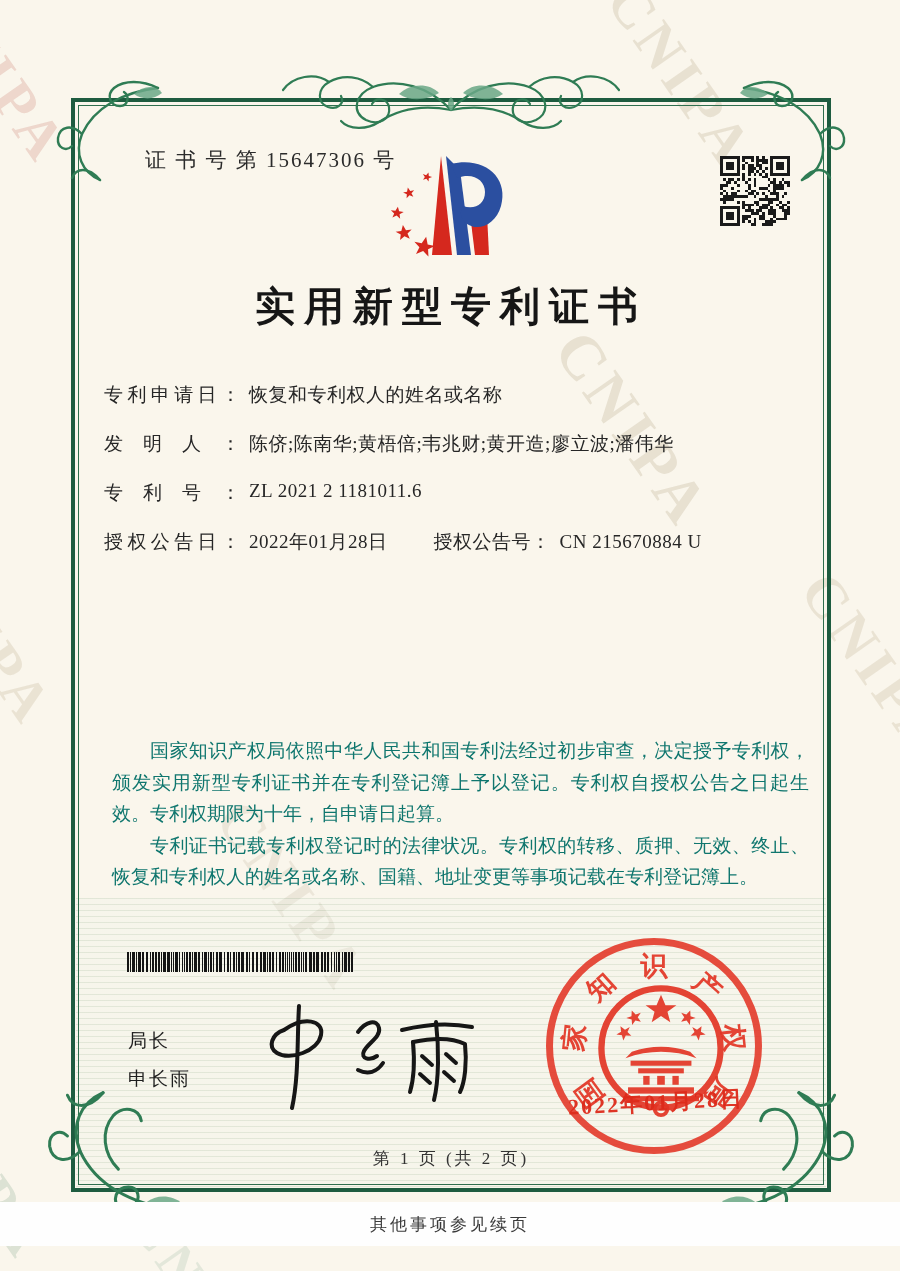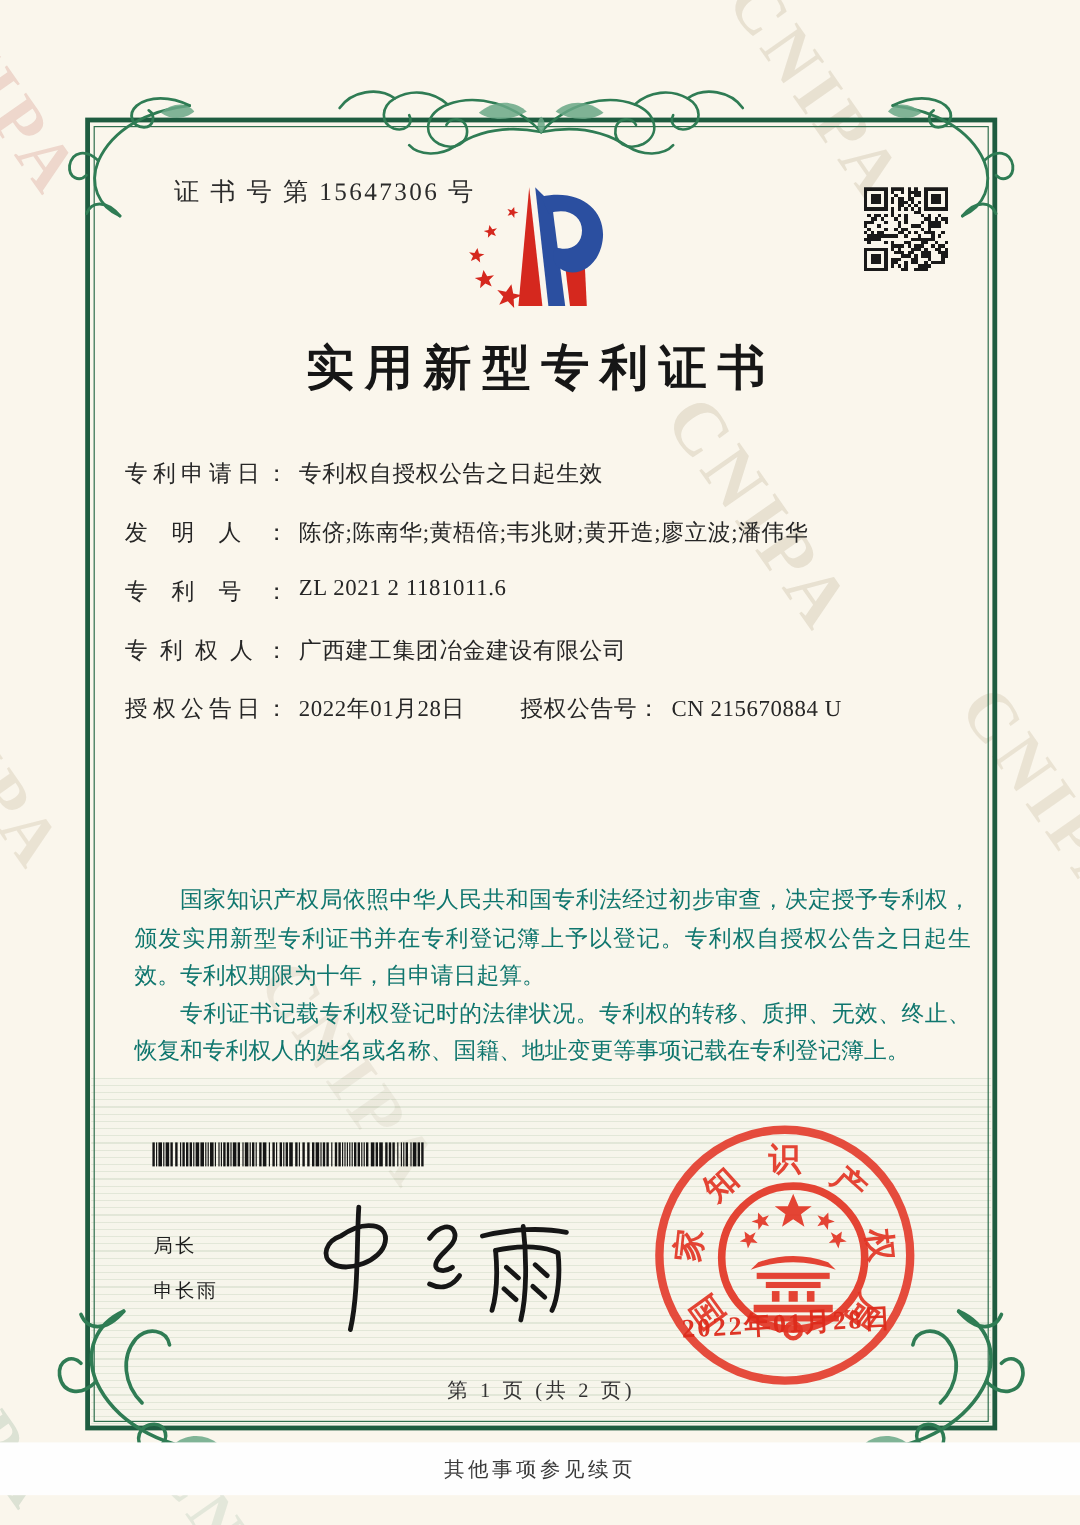--- a/index.html
+++ b/index.html
@@ -19,21 +19,21 @@
   .fields{position:absolute;left:104px;top:382px;width:700px;}
   .frow{height:49px;font-size:19px;white-space:nowrap;}
   .flabel{display:inline-block;width:136px;text-align:justify;text-align-last:justify;vertical-align:top;}
   .fvalue{margin-left:9px;letter-spacing:0.5px;}
   .gz{margin-left:46px;}
   .paras{position:absolute;left:112px;top:735px;width:697px;font-size:19px;line-height:31.5px;text-align:justify;color:#0f766e;}
   .paras p{margin:0;text-indent:2em;}
   .barcode{position:absolute;left:127px;top:952px;width:234px;height:20px;display:flex;align-items:stretch;}
   .barcode span{display:block;background:#151515;height:100%;}
   .signer{position:absolute;left:128px;font-family:"Liberation Sans","DejaVu Sans",sans-serif;
-          font-size:16px;color:#1e1e1e;letter-spacing:2px;}
+          font-size:19px;color:#1e1e1e;letter-spacing:2px;}
   .signature{position:absolute;left:246px;top:998px;}
   .seal{position:absolute;left:546px;top:938px;width:216px;height:216px;border:7px solid rgba(226,52,36,0.88);
         border-radius:50%;box-sizing:border-box;}
   .seal-ring{position:absolute;left:0;top:0;width:100%;height:100%;}
   .seal-ring span{position:absolute;left:50%;top:50%;width:30px;height:30px;margin:-15px 0 0 -15px;
         display:flex;align-items:center;justify-content:center;font-size:27px;font-weight:bold;
         color:rgba(226,52,36,0.92);font-family:"Liberation Serif",serif;}
   .emblem{position:absolute;left:44px;top:32px;}
   .seal-date{position:absolute;left:540px;top:1088px;width:232px;text-align:center;font-size:22px;
         font-weight:600;color:rgba(220,42,26,0.95);letter-spacing:2px;transform:rotate(-3deg);}
@@ -446,30 +446,27 @@
       <rect x="15" y="24" width="1" height="1" fill="#1a1a1a"></rect>
       <rect x="16" y="24" width="1" height="1" fill="#1a1a1a"></rect>
       <rect x="17" y="24" width="1" height="1" fill="#1a1a1a"></rect>
       <rect x="18" y="24" width="1" height="1" fill="#1a1a1a"></rect>
     </svg>
 
   <div class="title">实用新型专利证书</div>
 
   <div class="fields">
     <div class="frow">
-      <span class="flabel">专利申请日：</span><span class="fvalue">专利权自授权公告之日起生效</span>
+      <span class="flabel">专利申请日：</span><span class="fvalue">恢复和专利权人的姓名或名称</span>
     </div>
     <div class="frow">
       <span class="flabel">发明人：</span><span class="fvalue">陈侪;陈南华;黄梧倍;韦兆财;黄开造;廖立波;潘伟华</span>
     </div>
     <div class="frow">
       <span class="flabel">专利号：</span><span class="fvalue">ZL 2021 2 1181011.6</span>
-    </div>
-    <div class="frow">
-      <span class="flabel">专利权人：</span><span class="fvalue">广西建工集团冶金建设有限公司</span>
     </div>
     <div class="frow">
       <span class="flabel">授权公告日：</span><span class="fvalue">2022年01月28日</span><span class="fvalue gz">授权公告号：</span><span class="fvalue">CN 215670884 U</span>
     </div>
   </div>
 
   <div class="paras">
     <p>国家知识产权局依照中华人民共和国专利法经过初步审查，决定授予专利权，颁发实用新型专利证书并在专利登记簿上予以登记。专利权自授权公告之日起生效。专利权期限为十年，自申请日起算。</p>
     <p>专利证书记载专利权登记时的法律状况。专利权的转移、质押、无效、终止、恢复和专利权人的姓名或名称、国籍、地址变更等事项记载在专利登记簿上。</p>
   </div>

